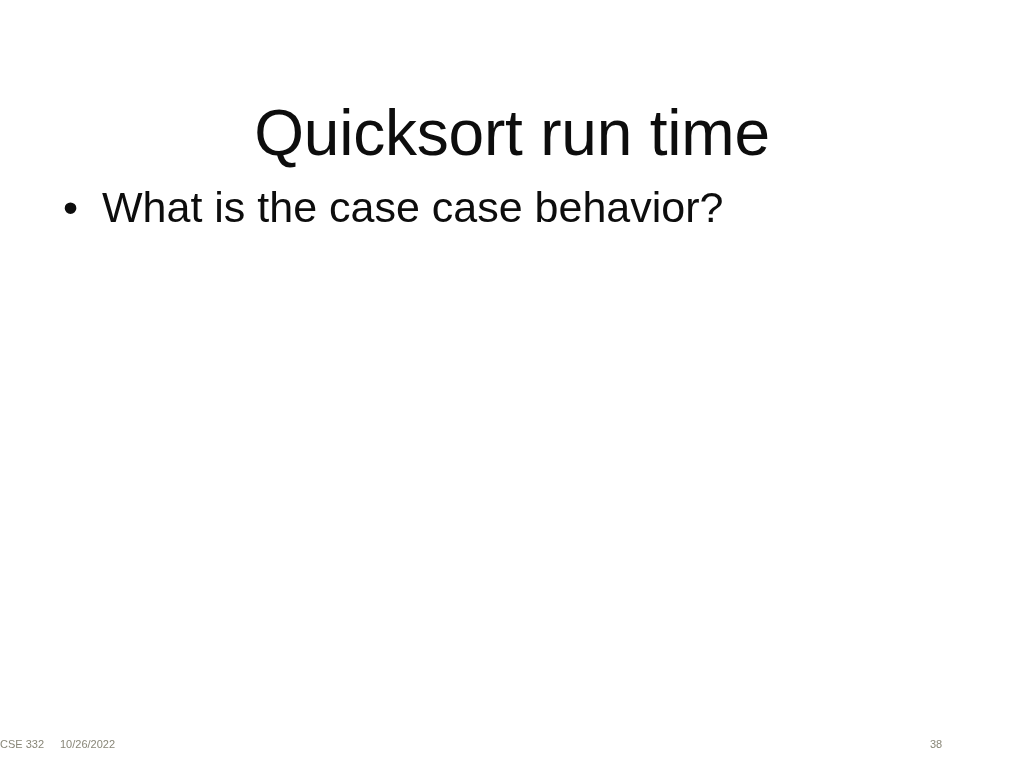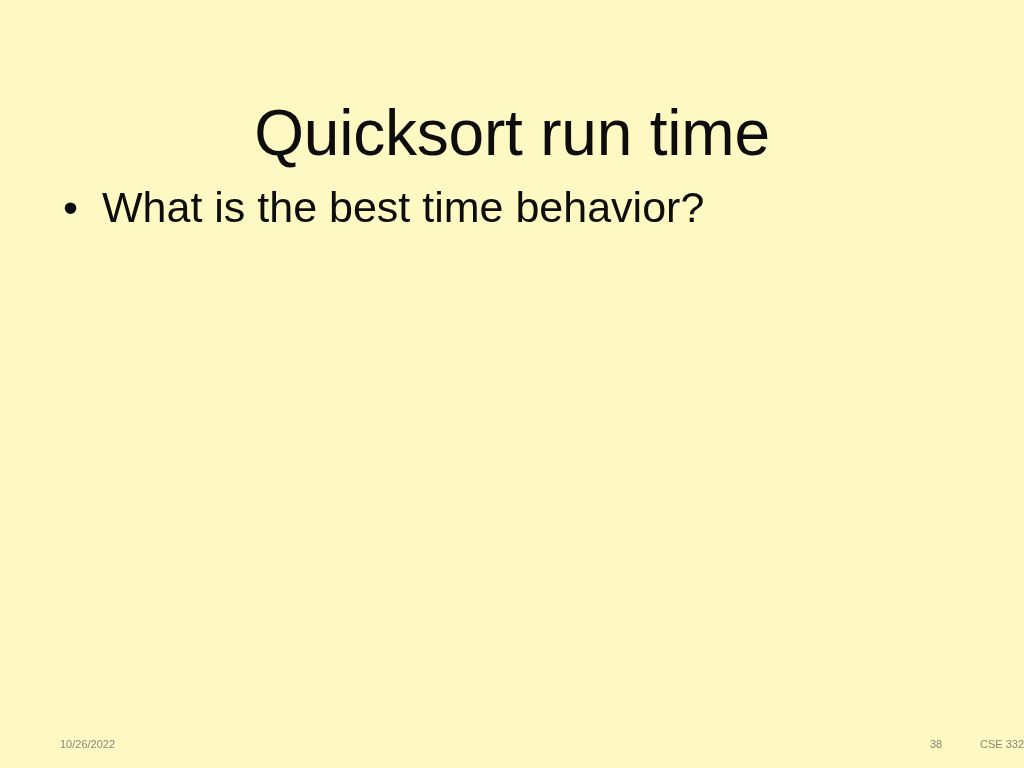--- a/index.html
+++ b/index.html
@@ -13,21 +13,21 @@
     overflow: hidden;
     background: #edebe0;
     font-family: "Liberation Sans", sans-serif;
     -webkit-font-smoothing: antialiased;
   }
 
   .slide {
     position: relative;
     width: 1024px;
     height: 768px;
-    background: #fef9c3;
+    background: #ffffff;
     box-sizing: border-box;
   }
 
   
   .slide-title {
     position: absolute;
     left: 62px;
     top: 58px;
     width: 900px;
     text-align: center;
@@ -89,41 +89,41 @@
     font-weight: 400;
     white-space: nowrap;
   }
   .footer-date {
     left: 60px;
     text-align: left;
   }
   .footer-center {
     left: 0;
     width: 1024px;
-    text-align: right;
+    text-align: left;
   }
   .footer-pagenum {
     right: 0;
     width: 150px;
     text-align: center;
     padding-right: 26px;
     box-sizing: border-box;
   }
 </style>
 </head>
 <body>
 
 <div class="slide">
 
   <h1 class="slide-title">Quicksort run time</h1>
 
   <ul class="body-list">
     <li class="bullet-item">
       <span class="bullet-marker">•</span>
-      <span class="bullet-text">What is the best time behavior?</span>
+      <span class="bullet-text">What is the case case behavior?</span>
     </li>
   </ul>
 
   <div class="footer">
     <div class="footer-item footer-date">10/26/2022</div>
     <div class="footer-item footer-center">CSE 332</div>
     <div class="footer-item footer-pagenum">38</div>
   </div>
 
 </div>

